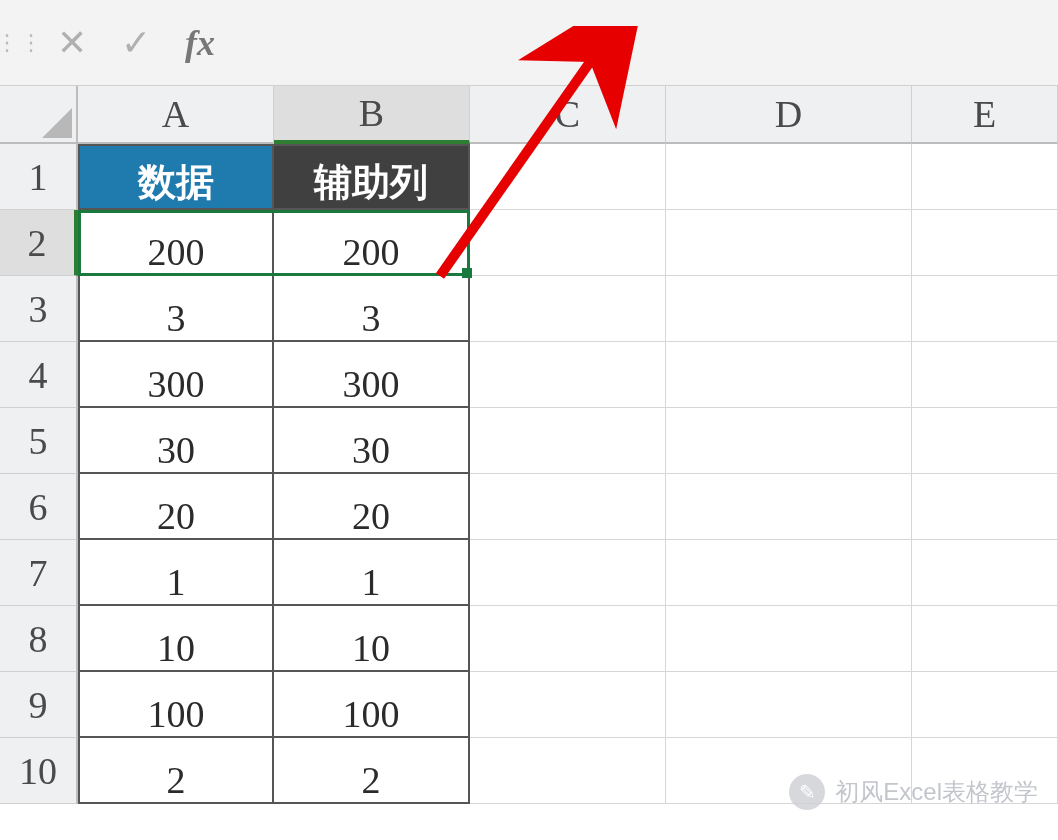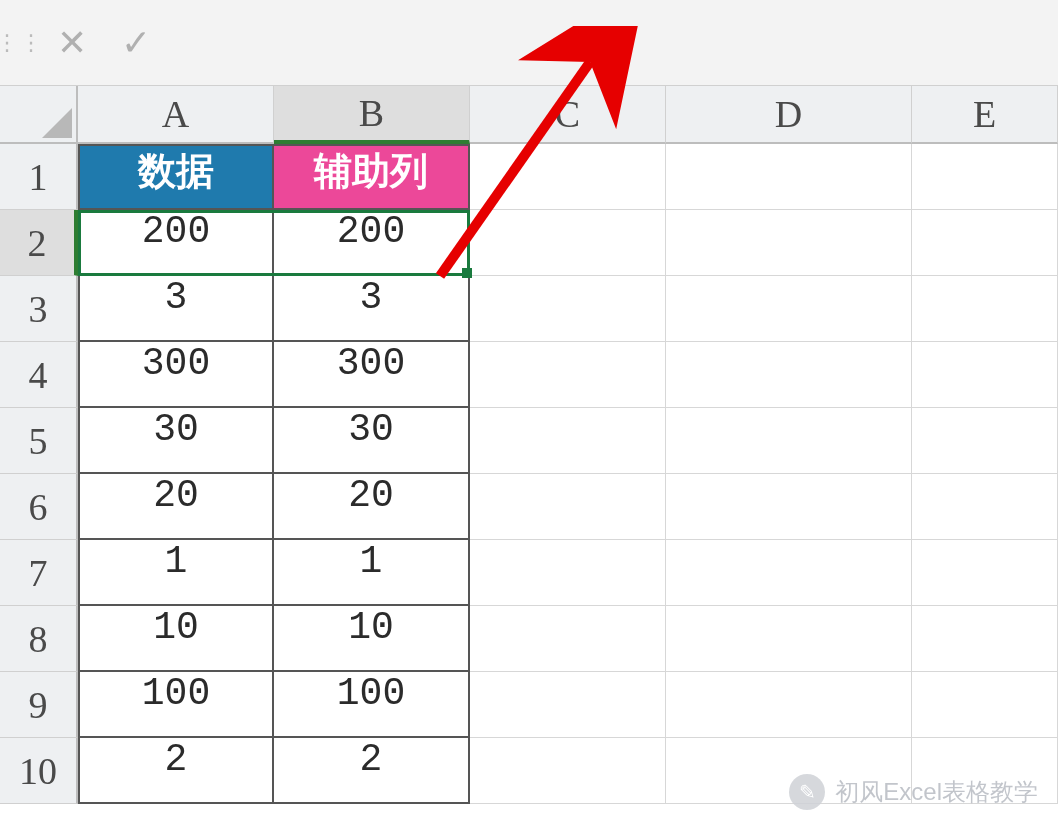--- a/index.html
+++ b/index.html
@@ -119,43 +119,42 @@
     font-size:38px; color:#4a4a4a;
     font-family:"Times New Roman", serif;
   }
   .rowh.sel {
     background:#dedede;
     border-right:4px solid #2e7d32;
   }
   .cell {
     border-right:1px solid #d7d7d7;
     border-bottom:1px solid #d7d7d7;
-    display:flex; align-items:flex-start; justify-content:center;
+    display:flex; align-items:flex-end; justify-content:center;
     font-size:38px; color:#2b2b2b;
     background:#ffffff;
     font-family:"SimSun","宋体",serif;
     position:relative;
   }
   .hdr-blue {
     background:#1f7aad;
     color:#ffffff;
     font-weight:bold;
     border:2px solid #555 !important;
   }
   .hdr-gold {
-    background:#ec4899;
+    background:#404040;
     color:#ffffff;
     font-weight:bold;
     border:2px solid #555 !important;
     border-left:none !important;
   }
   .data-border {
     border:2px solid #555 !important;
     border-top:none !important;
-    font-family:Liberation Mono, monospace;
   }
   .data-border.colB { border-left:none !important; }
   .selection {
     position:absolute;
     border:3px solid #1a7a3e;
     pointer-events:none;
     z-index:5;
   }
   .fill-handle {
     position:absolute;
@@ -191,20 +190,23 @@
 
 <div class="top-bar">
   <div class="sep-dots">⋮⋮</div>
   <div class="fx-controls">
     <div class="fx-btn">
       <span>✕</span>
     </div>
     <div class="fx-btn">
       <span>✓</span>
     </div>
+    <div class="fx-btn fx">
+      <span>fx</span>
+    </div>
   </div>
 </div>
 
 <div class="sheet">
 
   <div class="col-headers">
     <div class="corner"></div>
     <div class="colh" style="width:196px">
         <span>A</span>
       </div>

